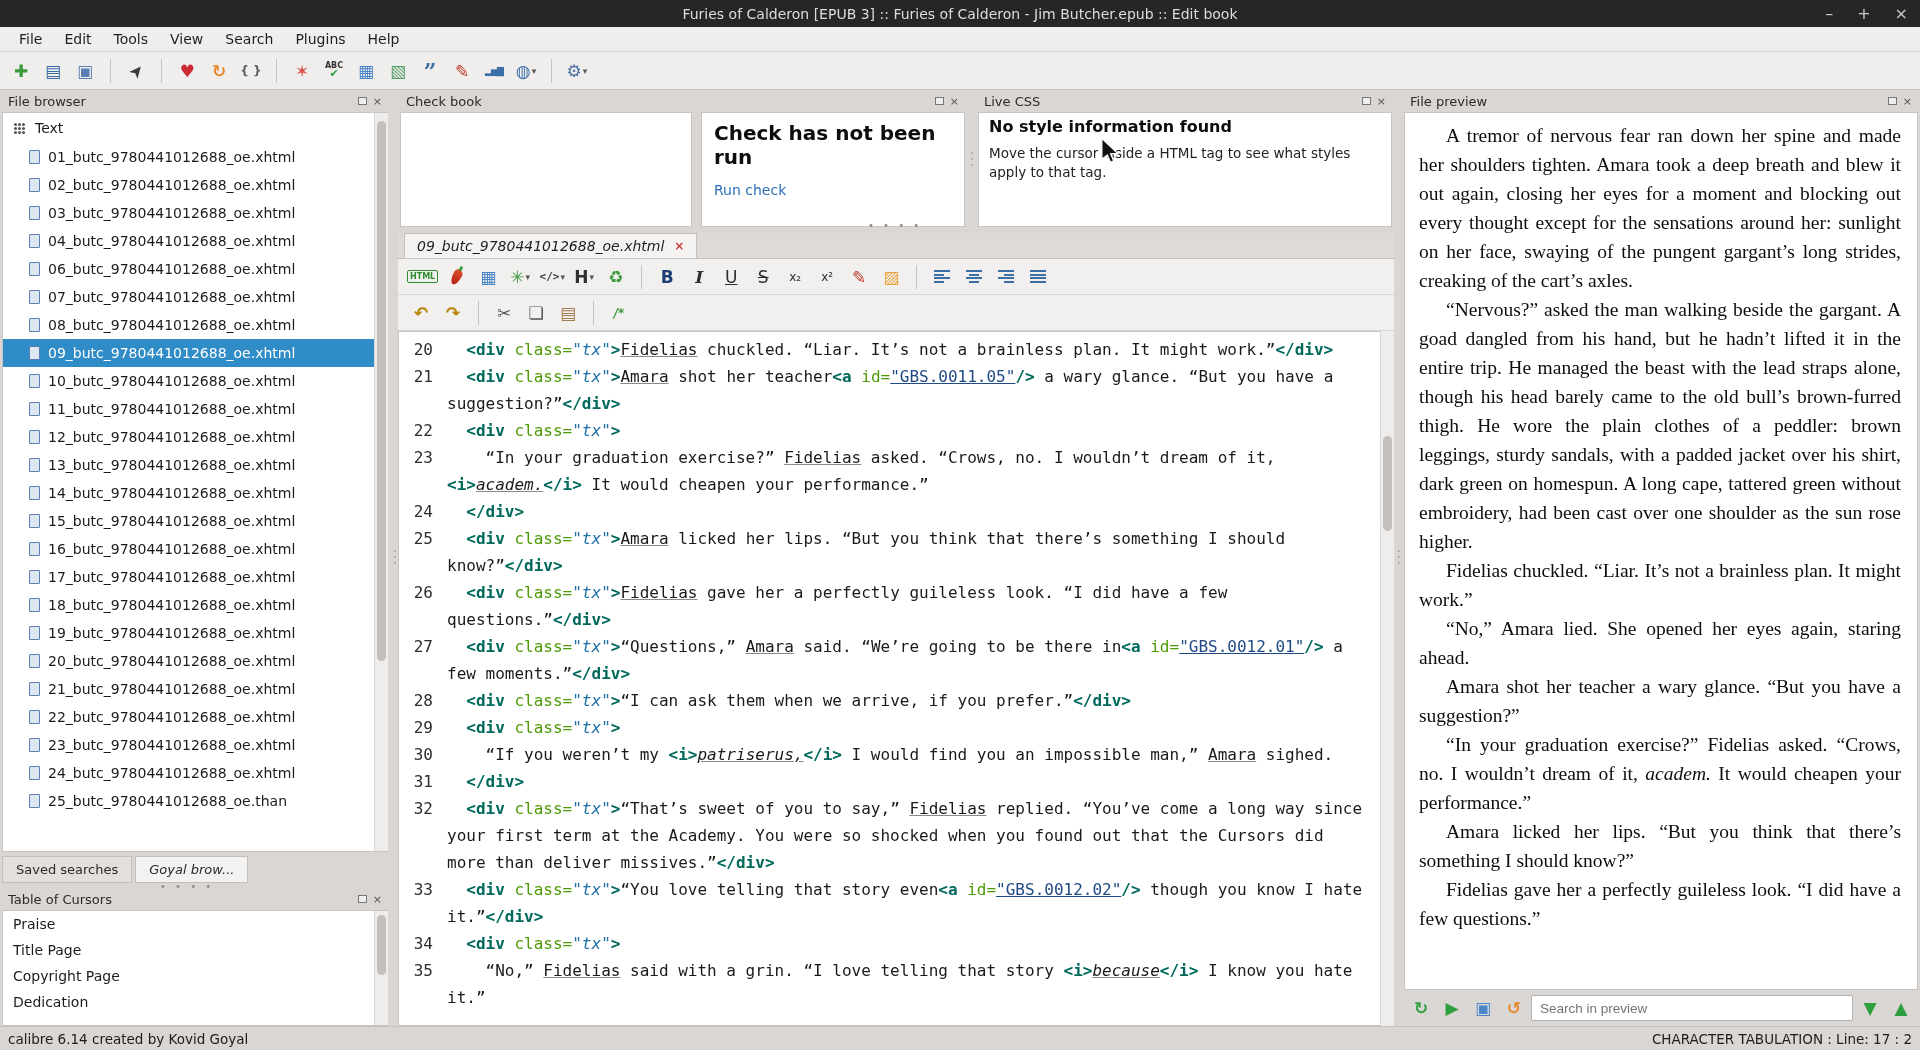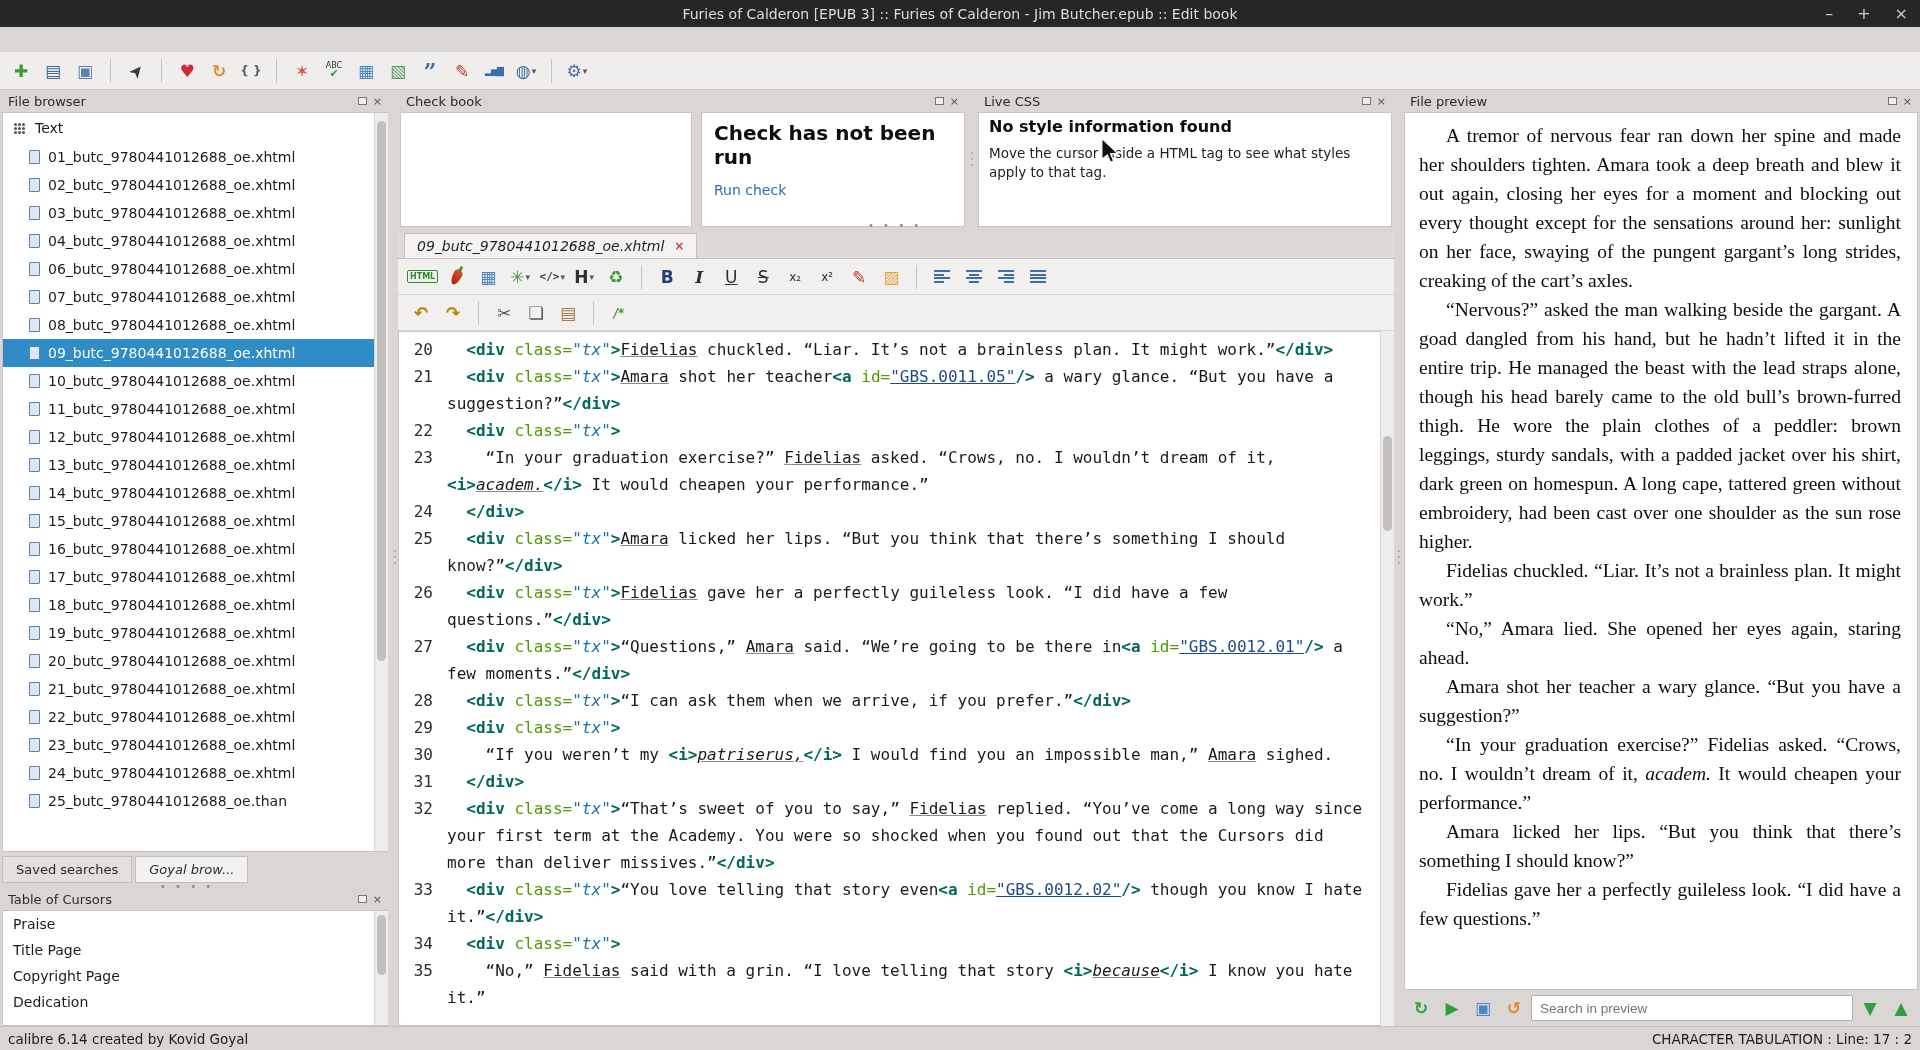--- a/index.html
+++ b/index.html
@@ -29,21 +29,21 @@
   .ticon .dd { font-size:9px; color:#555; margin-left:1px; }
   .g-bold{font-weight:bold} .g-italic{font-style:italic} .g-underline{text-decoration:underline}
   .g-strike{text-decoration:line-through} .g-small{font-size:12px}
   .g-tiny{font-size:9px; letter-spacing:-1px} .g-big{font-size:22px}
   .g-serif{font-family:"DejaVu Serif","Liberation Serif",serif}
   .badge-html{font-size:8px; font-weight:bold; color:#2e8b2e; border:1px solid #2e8b2e; padding:1px 2px; border-radius:2px;}
   .pepper-shape{width:9px;height:16px;background:linear-gradient(180deg,#e05030,#b02010);
                 border-radius:45% 55% 50% 50%/30% 30% 70% 70%; transform:rotate(28deg); position:relative;}
   .pepper-shape::before{content:"";position:absolute;top:-4px;left:3px;width:3px;height:5px;background:#3c9a3c;border-radius:2px;}
   .abc-ic{display:flex;flex-direction:column;align-items:center;line-height:1;}
-  .abc-top{font-size:8px;font-weight:normal;color:#333;text-align:center;}
+  .abc-top{font-size:8px;font-weight:bold;color:#333;text-align:center;}
   .abc-check{font-size:11px;color:#2e9e3f;font-weight:bold;margin-top:-2px;}
   .code-ic{font-size:11px;font-weight:bold;color:#444;font-family:"DejaVu Sans Mono","Liberation Mono",monospace;}
   .align-ic{width:16px;height:13px;display:flex;flex-direction:column;justify-content:space-between;}
   .align-ic i{display:block;height:2px;background:#3a6ea5;width:100%;}
   .al-left i:nth-child(even){width:62%;}
   .al-center i:nth-child(even){width:62%;margin:0 auto;}
   .al-right i:nth-child(even){width:62%;margin-left:auto;}
 
   
   .workspace{position:absolute;top:90px;bottom:24px;left:0;right:0;}
@@ -145,20 +145,31 @@
 
   <div class="titlebar">
     <span>Furies of Calderon [EPUB 3] :: Furies of Calderon - Jim Butcher.epub :: Edit book</span>
     <span class="win-controls" id="win-controls">
         <span class="wc">–</span>
         <span class="wc">+</span>
         <span class="wc">×</span>
       </span>
   </div>
 
+  <div class="menubar">
+    <span id="menu-items" style="display:flex">
+        <span class="menu-item">File</span>
+        <span class="menu-item">Edit</span>
+        <span class="menu-item">Tools</span>
+        <span class="menu-item">View</span>
+        <span class="menu-item">Search</span>
+        <span class="menu-item">Plugins</span>
+        <span class="menu-item">Help</span>
+      </span>
+  </div>
 
   <div class="toolbar" id="main-toolbar">
       <span class="ticon">
         <span class="g" style="color: rgb(60, 154, 60);">✚</span>
       </span>
       <span class="ticon">
         <span class="g" style="color: rgb(58, 110, 165);">▤</span>
       </span>
       <span class="ticon">
         <span class="g" style="color: rgb(91, 127, 180);">▣</span>

